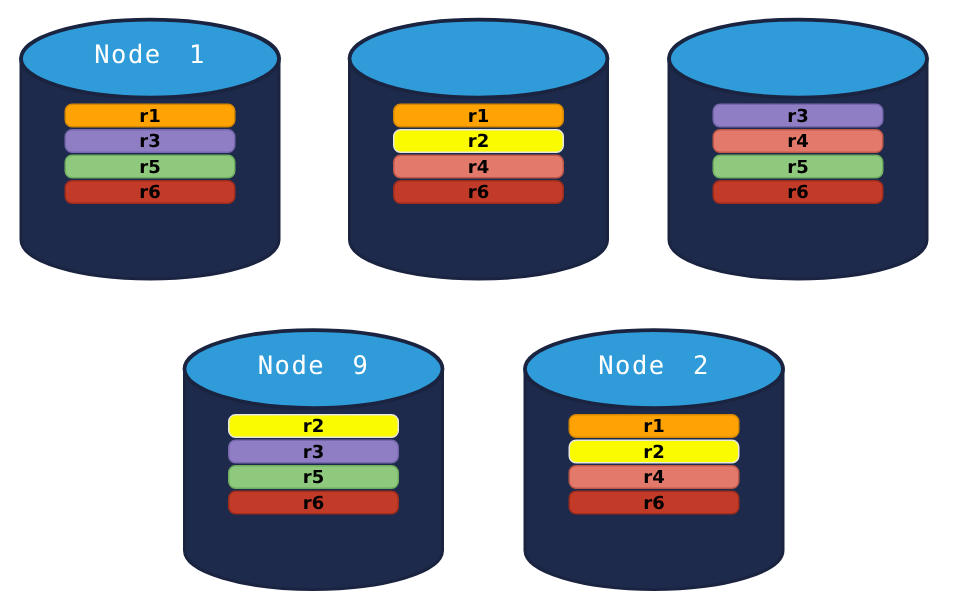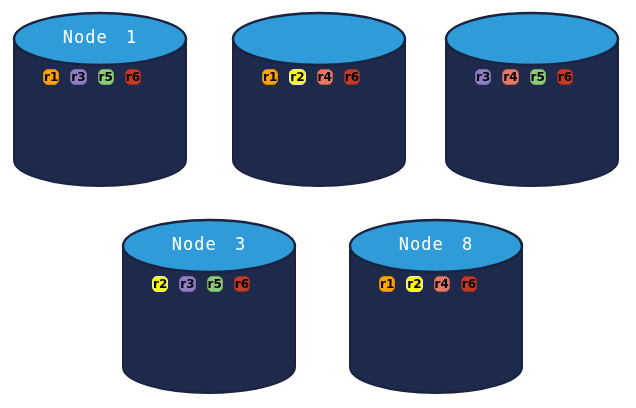--- a/index.html
+++ b/index.html
@@ -55,22 +55,22 @@
     letter-spacing: 1px;
     word-spacing: 7px;
     user-select: none;
   }
   .bars {
     position: absolute;
     top: 59px;
     left: 31px;
     right: 31px;
     display: flex;
-    flex-direction: row;
-    gap: 11px;
+    flex-direction: column;
+    gap: 1px;
   }
   .bar {
     height: 16px;
     border-radius: 5px;
     border: 1px solid rgba(0,0,0,0.25);
     box-sizing: border-box;
     display: flex;
     align-items: center;
     justify-content: center;
   }
@@ -148,21 +148,21 @@
           <span>r6</span>
         </div>
       </div>
   </div>
 
   <div class="node pos-4">
     <svg class="cyl" viewBox="0 0 176 180" aria-hidden="true">
       <path class="cyl-body" d="M 2 29 L 2 150 A 86 26 0 0 0 174 150 L 174 29 Z"></path>
       <ellipse class="cyl-top" cx="88" cy="29" rx="86" ry="26"></ellipse>
     </svg>
-    <div class="node-title">Node 3</div>
+    <div class="node-title">Node 9</div>
     <div class="bars">
         <div class="bar" style="background: rgb(250, 250, 0); border-color: rgb(232, 232, 220);">
           <span>r2</span>
         </div>
         <div class="bar" style="background: rgb(143, 126, 196); border-color: rgb(118, 103, 174);">
           <span>r3</span>
         </div>
         <div class="bar" style="background: rgb(142, 201, 125); border-color: rgb(111, 174, 95);">
           <span>r5</span>
         </div>
@@ -170,21 +170,21 @@
           <span>r6</span>
         </div>
       </div>
   </div>
 
   <div class="node pos-5">
     <svg class="cyl" viewBox="0 0 176 180" aria-hidden="true">
       <path class="cyl-body" d="M 2 29 L 2 150 A 86 26 0 0 0 174 150 L 174 29 Z"></path>
       <ellipse class="cyl-top" cx="88" cy="29" rx="86" ry="26"></ellipse>
     </svg>
-    <div class="node-title">Node 8</div>
+    <div class="node-title">Node 2</div>
     <div class="bars">
         <div class="bar" style="background: rgb(255, 163, 5); border-color: rgb(214, 135, 0);">
           <span>r1</span>
         </div>
         <div class="bar" style="background: rgb(250, 250, 0); border-color: rgb(232, 232, 220);">
           <span>r2</span>
         </div>
         <div class="bar" style="background: rgb(226, 121, 106); border-color: rgb(192, 88, 72);">
           <span>r4</span>
         </div>

